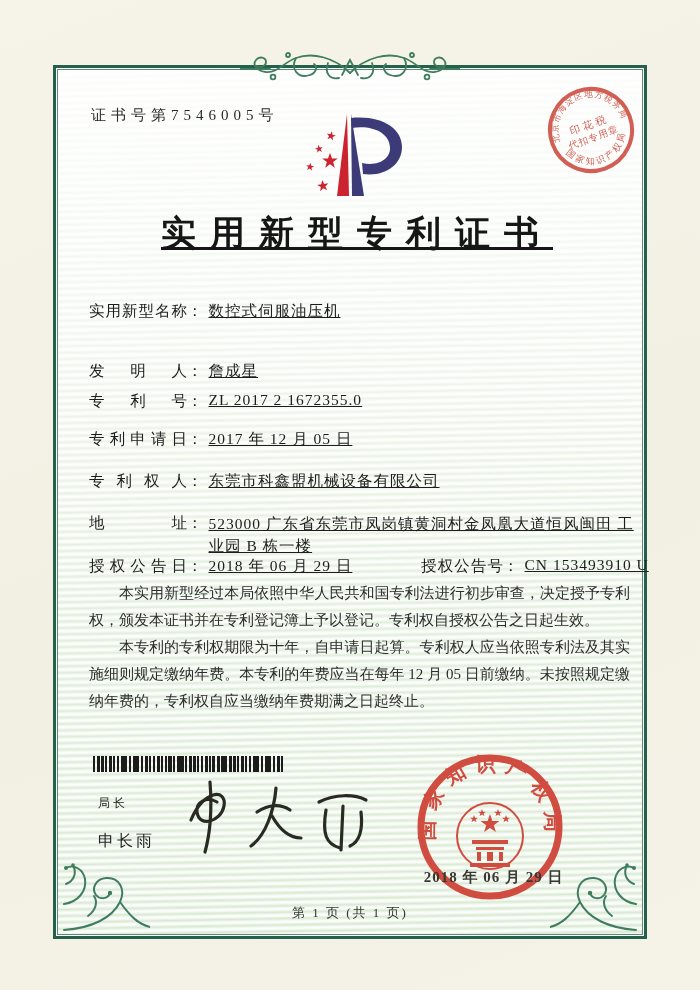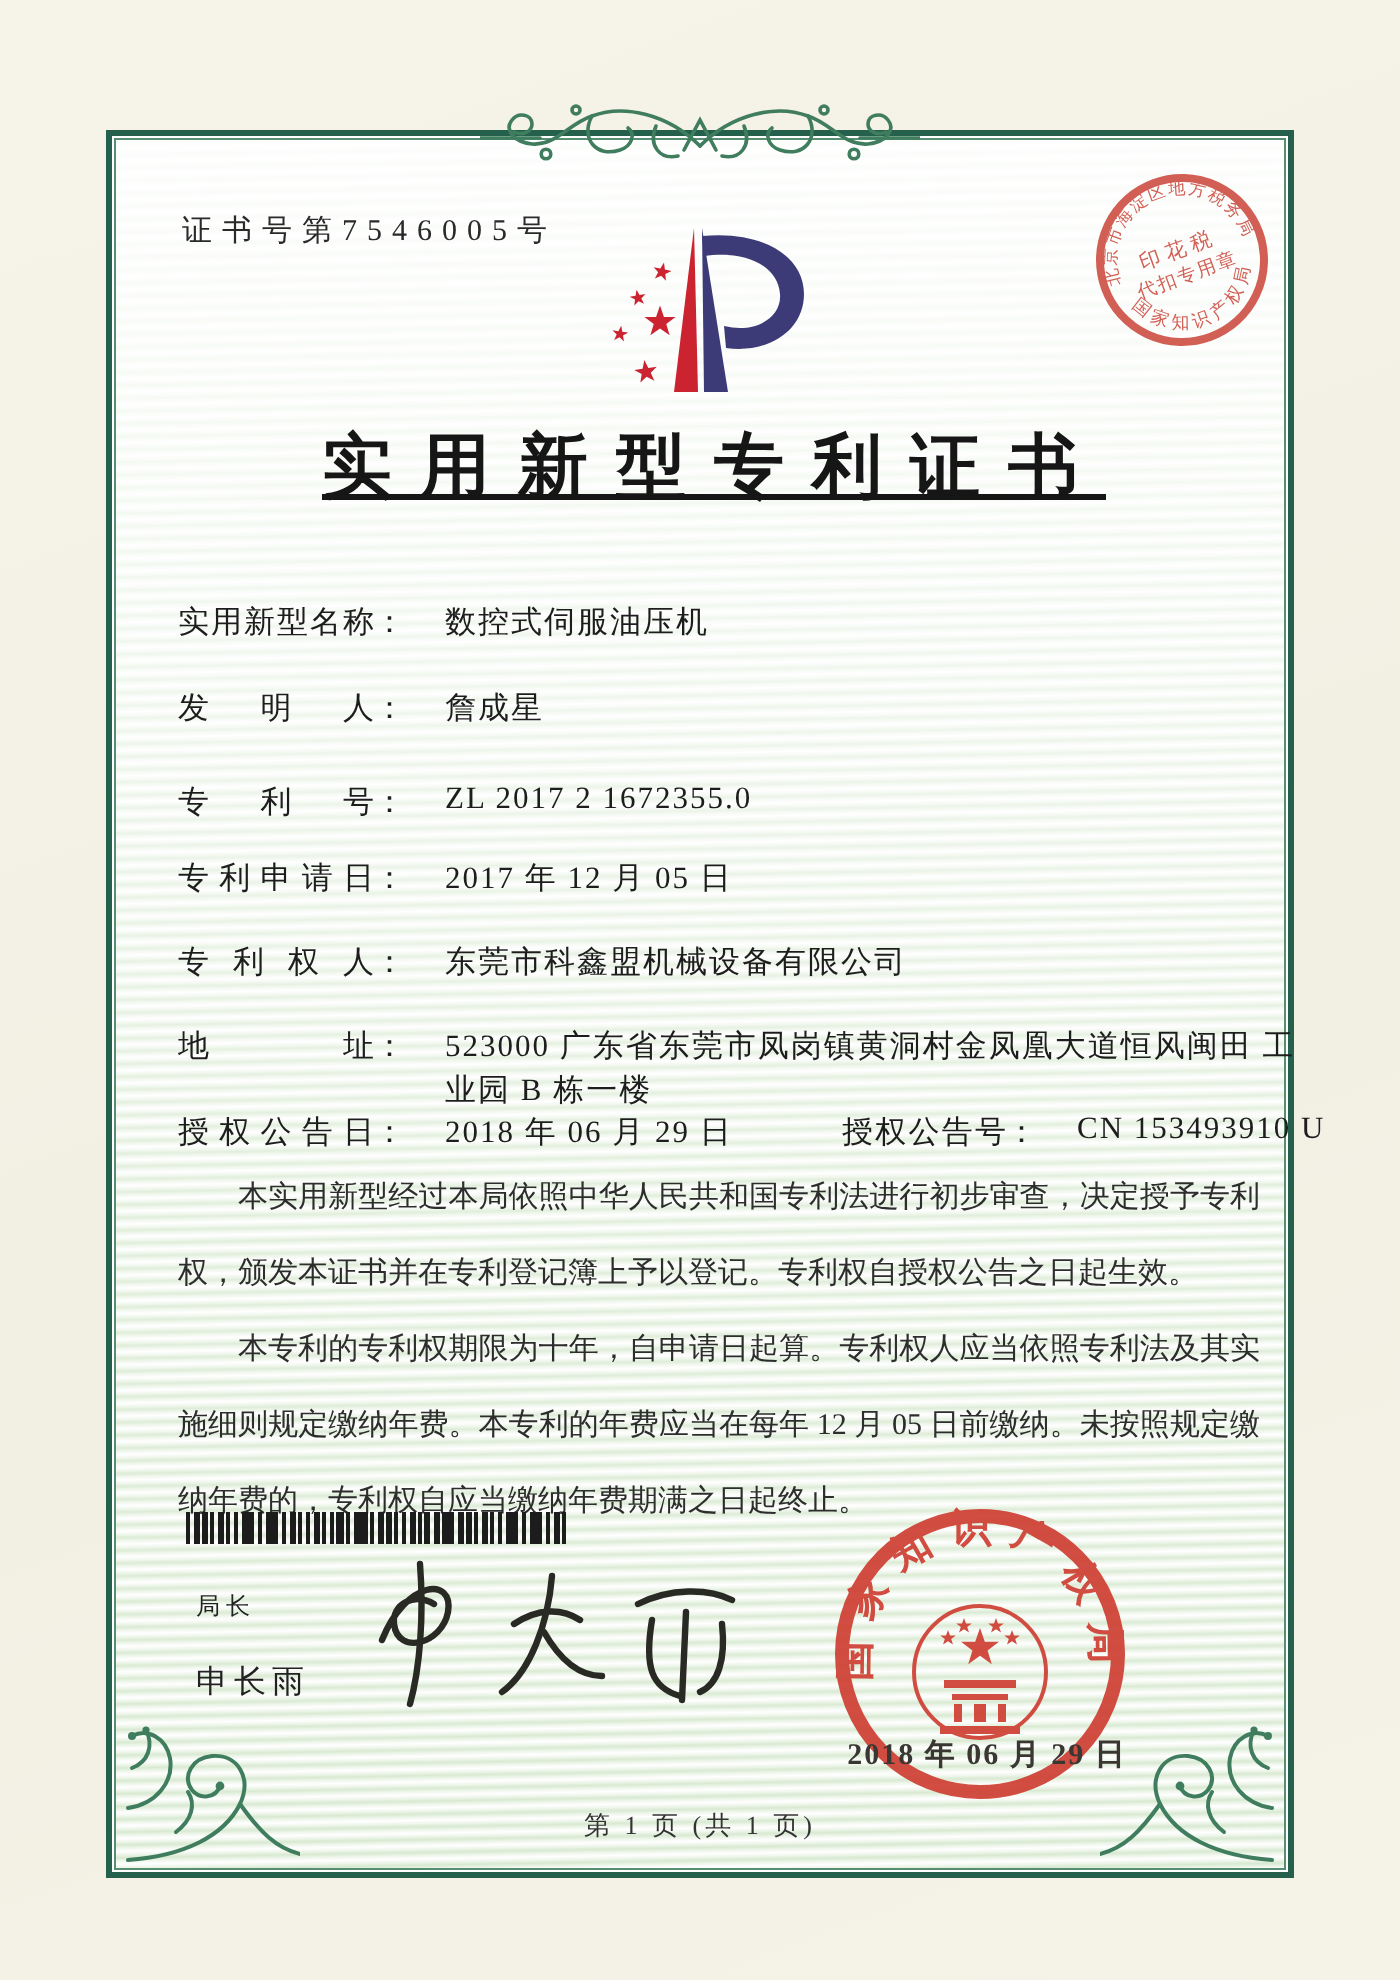--- a/index.html
+++ b/index.html
@@ -15,24 +15,24 @@
     background:
       linear-gradient(180deg,rgba(255,255,255,0.92) 0%,rgba(255,255,255,0.65) 30%,rgba(255,255,255,0.30) 62%,rgba(255,255,255,0.08) 100%),
       repeating-linear-gradient(179deg,#ffffff 0px,#edf5e9 1.6px,#d4e7cd 3.2px,#edf5e9 4.8px,#ffffff 6.4px);
   }
   .cert-number{position:absolute;left:35px;top:38px;font-size:15px;letter-spacing:5px;color:#2a2a2a;}
   .logo{position:absolute;left:50%;top:44px;transform:translateX(-50%);}
   .title{position:absolute;left:0;right:0;top:142px;text-align:center;font-size:35px;font-weight:700;letter-spacing:14px;text-indent:14px;color:#161616;text-decoration:underline;}
   .row{position:absolute;left:33px;right:10px;font-size:15.5px;white-space:nowrap;}
   .lab{display:inline-block;width:98px;text-align:justify;text-align-last:justify;font-weight:400;vertical-align:top;}
   .colon{display:inline-block;vertical-align:top;}
-  .val{display:inline-block;margin-left:20px;vertical-align:top;letter-spacing:1px;}
+  .val{display:inline-block;margin-left:6px;vertical-align:top;letter-spacing:1px;text-decoration:underline;}
   .val.wrap{white-space:normal;width:440px;line-height:22px;}
   .grant2{position:absolute;left:332px;top:0;}
-  .paras{position:absolute;left:33px;right:14px;top:512px;font-size:15px;line-height:38px;color:#2d2d2d;text-align:justify;}
+  .paras{position:absolute;left:33px;right:14px;top:512px;font-size:15px;line-height:27px;color:#2d2d2d;text-align:justify;}
   .paras p{margin:0;text-indent:2em;}
   .barcode{
     position:absolute;left:37px;top:688px;width:192px;height:16px;
     background:
       repeating-linear-gradient(90deg,#1c1c1c 0 2px,transparent 2px 4px),
       repeating-linear-gradient(90deg,#1c1c1c 0 1px,transparent 1px 6px),
       repeating-linear-gradient(90deg,transparent 0 9px,#1c1c1c 9px 11px);
   }
   .sig-role{position:absolute;left:42px;top:727px;font-size:12px;letter-spacing:3px;color:#222;}
   .sig-name{position:absolute;left:42px;top:763px;font-size:16px;letter-spacing:3px;color:#222;}
@@ -80,21 +80,21 @@
     <use href="#star" transform="translate(25,55) scale(0.42) rotate(8)" fill="#cc2330"></use>
     <use href="#star" transform="translate(45,49) scale(0.82)" fill="#cc2330"></use>
     <use href="#star" transform="translate(38,74) scale(0.6) rotate(-8)" fill="#cc2330"></use>
   </svg>
 
   <div class="title">实用新型专利证书</div>
 
   <div class="row" style="top:233px">
     <span class="lab">实用新型名称</span><span class="colon">：</span><span class="val">数控式伺服油压机</span>
   </div>
-  <div class="row" style="top:276px">
+  <div class="row" style="top:293px">
     <span class="lab">发明人</span><span class="colon">：</span><span class="val">詹成星</span>
   </div>
   <div class="row" style="top:323px">
     <span class="lab">专利号</span><span class="colon">：</span><span class="val">ZL 2017 2 1672355.0</span>
   </div>
   <div class="row" style="top:361px">
     <span class="lab">专利申请日</span><span class="colon">：</span><span class="val">2017 年 12 月 05 日</span>
   </div>
   <div class="row" style="top:403px">
     <span class="lab">专利权人</span><span class="colon">：</span><span class="val">东莞市科鑫盟机械设备有限公司</span>

